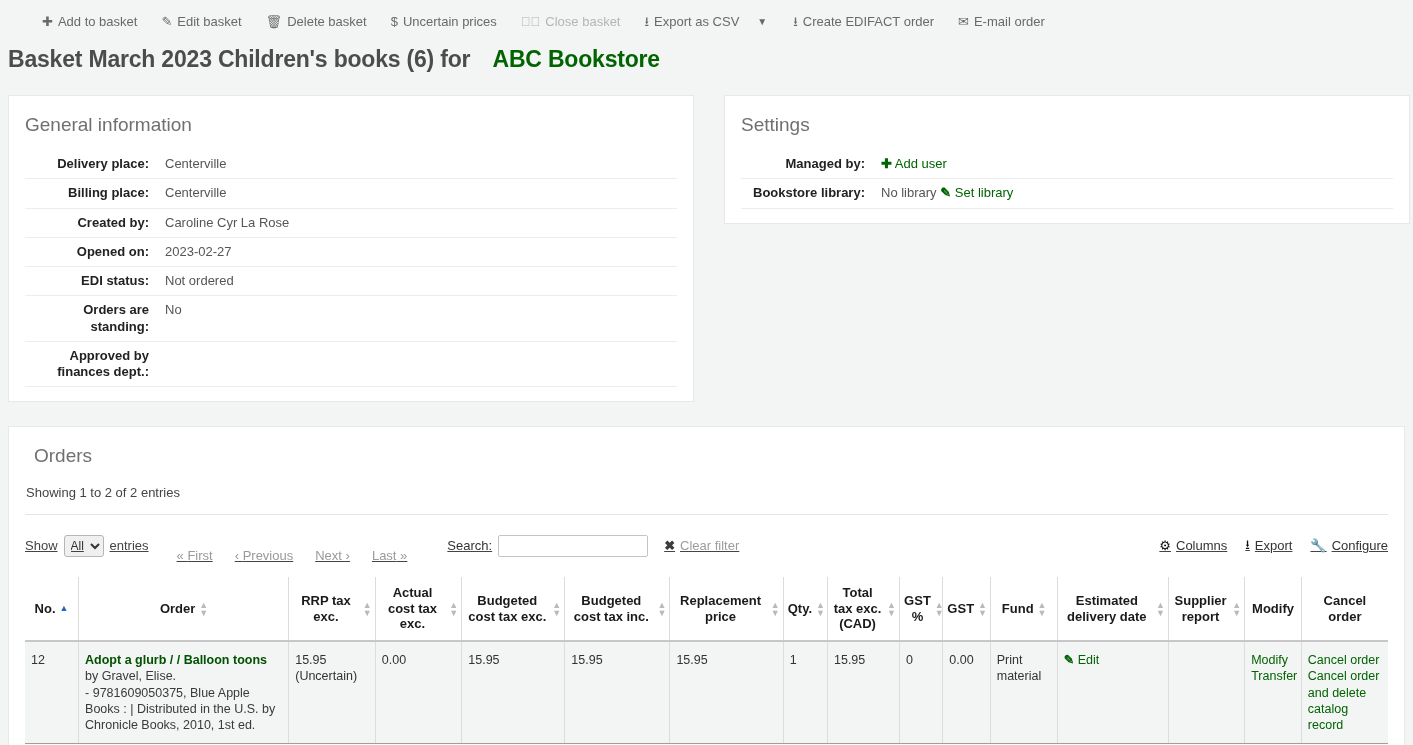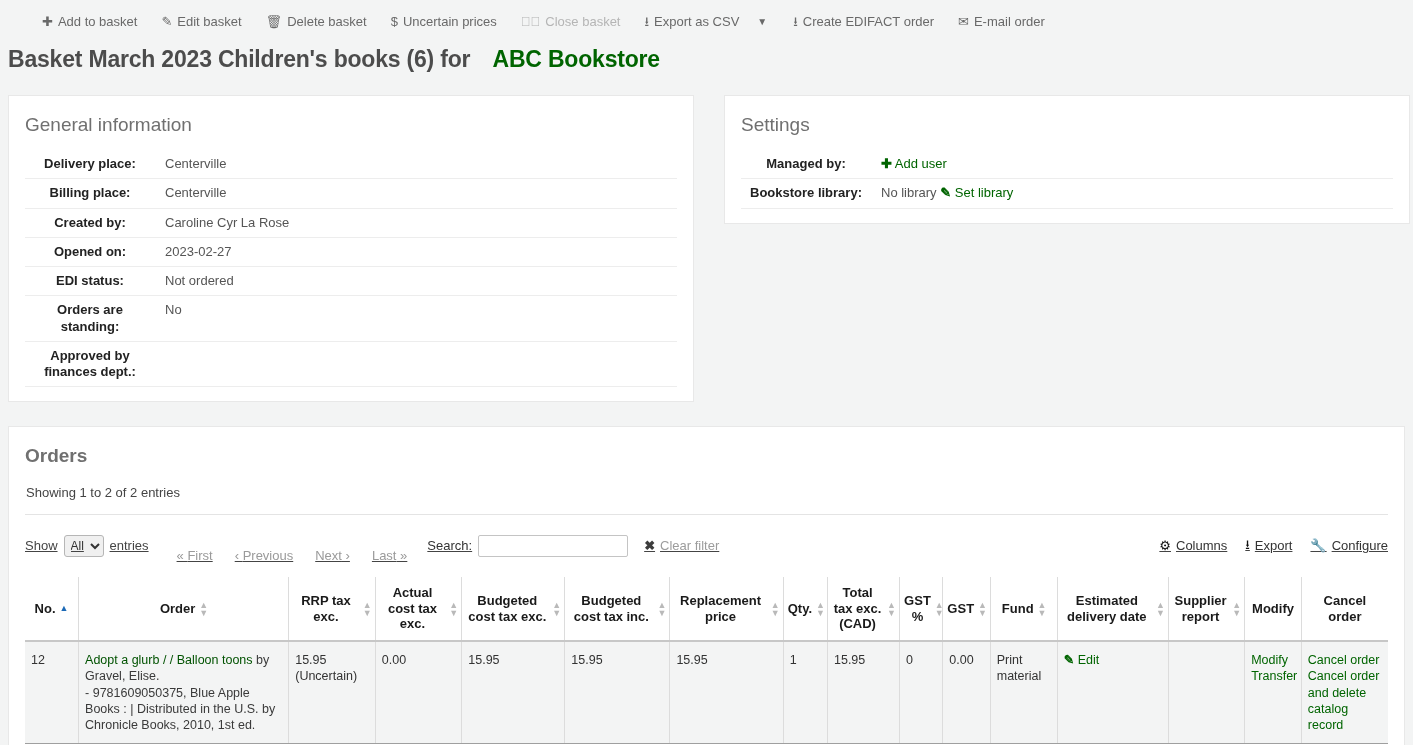--- a/index.html
+++ b/index.html
@@ -66,21 +66,21 @@
     padding: 14px 16px 14px 16px;
   }
   .panel h2 {
     margin: 4px 0 14px 0;
     font-size: 19px;
     font-weight: normal;
     color: #707070;
   }
   table.kv { width: 100%; border-collapse: collapse; }
   table.kv th {
-    text-align: center;
+    text-align: right;
     vertical-align: top;
     font-weight: bold;
     color: #222;
     width: 132px;
     padding: 6px 8px 6px 6px;
     border-top: 1px solid #ededed;
     font-size: 13px;
     line-height: 1.25;
   }
   table.kv td {
@@ -99,23 +99,23 @@
   
   .orders-panel {
     background: #ffffff;
     border: 1px solid #e8e8e8;
     margin: 24px 8px 0 8px;
     padding: 14px 16px 0 16px;
     height: 352px;
     overflow: hidden;
   }
   .orders-panel h2 {
-    margin: 4px 0 18px 0;
+    margin: 4px 0 18px 9px;
     font-size: 19px;
-    font-weight: bold;
+    font-weight: normal;
     color: #707070;
   }
   .showing {
     color: #444;
     font-size: 13px;
     margin: 0 0 14px 1px;
   }
   .dt-controls {
     border-top: 1px solid #e4e4e4;
     padding-top: 11px;
@@ -137,21 +137,21 @@
     height: 22px;
   }
   .pager { display: flex; align-items: center; gap: 10px; margin-left: 22px; }
   .pager a {
     color: #9a9a9a;
     text-decoration: none;
     padding: 2px 6px;
     cursor: pointer;
     margin-top: 20px;
   }
-  .search-wrap { display: flex; align-items: center; gap: 6px; margin-left: 14px; }
+  .search-wrap { display: flex; align-items: center; gap: 6px; margin-left: 34px; }
   .search-wrap label { color: #333; font-weight: normal; }
   input.search {
     width: 150px;
     height: 22px;
     border: 1px solid #c4c4c4;
     border-radius: 2px;
     background: #fff;
     font-family: "Liberation Sans", sans-serif;
     font-size: 12px;
     padding: 2px 4px;
@@ -220,21 +220,21 @@
     border-bottom: 1px solid #9f9f9f;
     vertical-align: top;
     padding: 10px 6px;
     color: #333;
     line-height: 1.3;
     font-size: 12.5px;
   }
   table.orders td:first-child { border-left: none; }
   td.order-cell a.title {
     color: #005200;
-    font-weight: normal;
+    font-weight: bold;
     text-decoration: none;
   }
   td.order-cell .meta { color: #3a3a3a; }
   .red { color: #c00000; }
   td.modify a, td.cancel a { color: #006400; text-decoration: none; display: block; }
   td a.edit { color: #006400; text-decoration: none; }
 </style>
 </head>
 <body>
 

